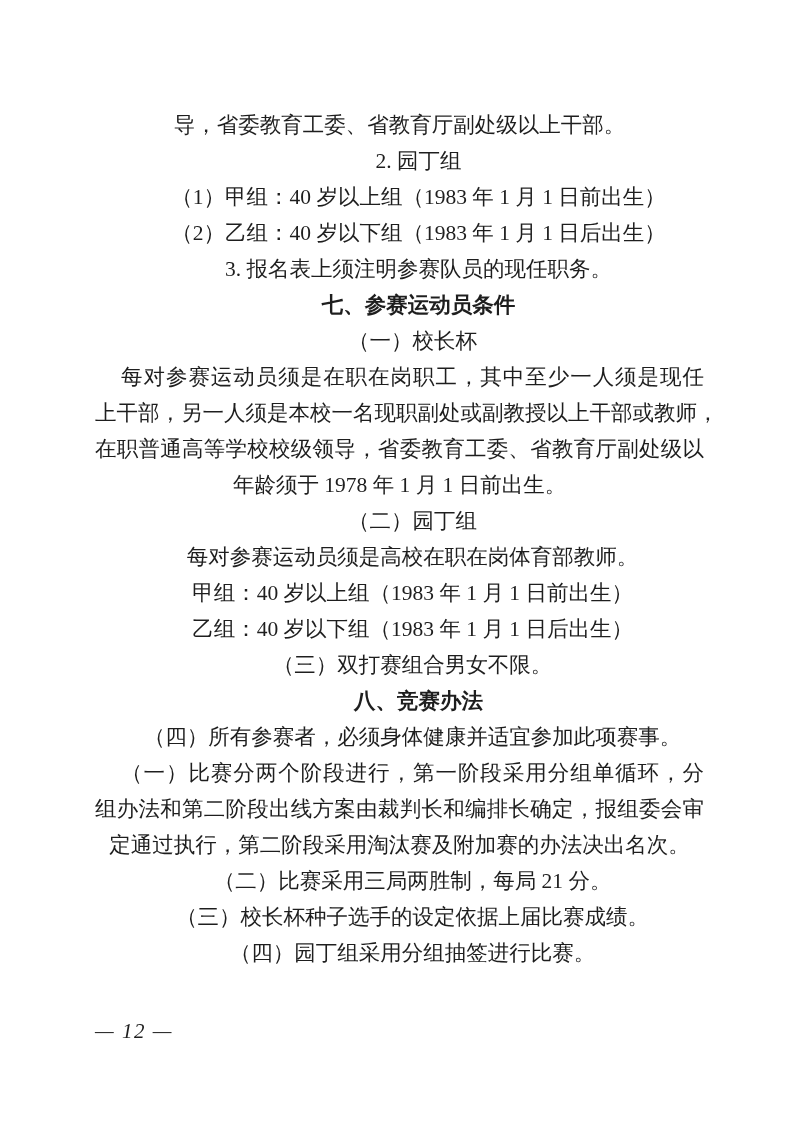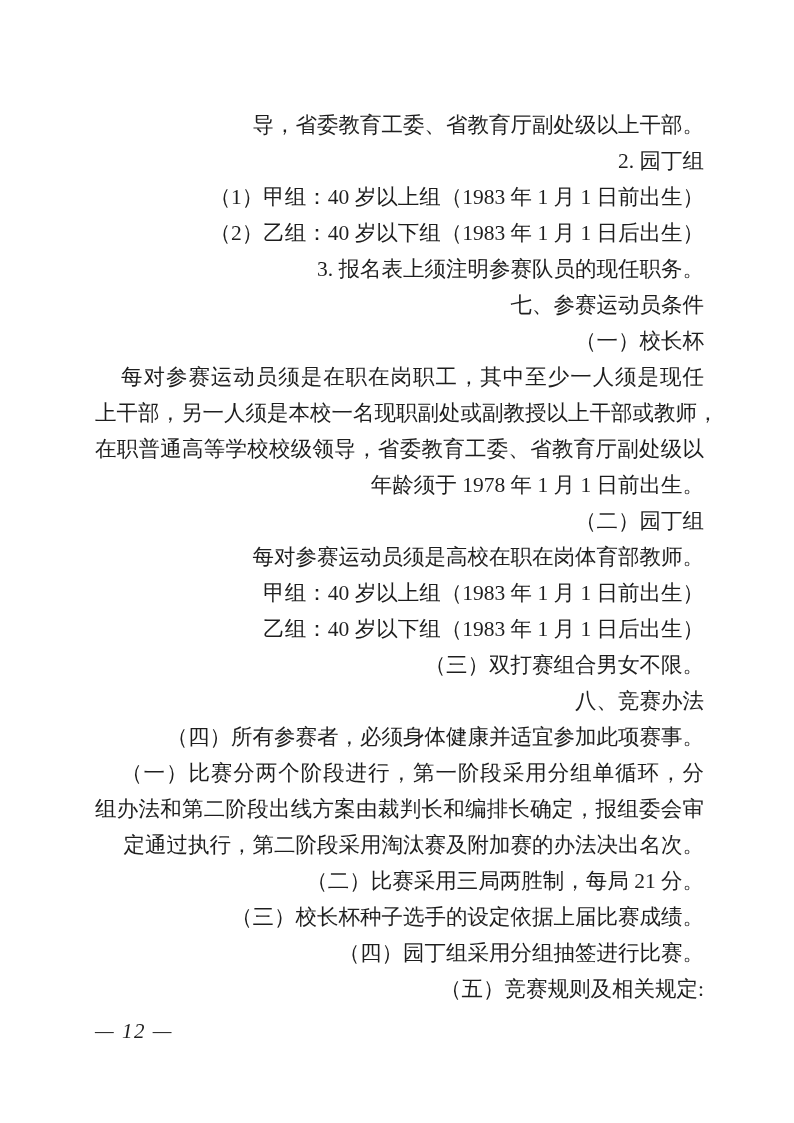--- a/index.html
+++ b/index.html
@@ -21,32 +21,32 @@
     left: 95px;
     top: 107px;
     width: 609px;
   }
   .ln {
     font-size: 21.5px;
     line-height: 36px;
     height: 36px;
     letter-spacing: 0;
     white-space: nowrap;
-    text-align: right;
+    text-align: center;
   }
   .ind1 { padding-left: 26px; }   
   .ind2 { padding-left: 38px; }   
   .just {
     white-space: normal;
     text-align: justify;
     text-align-last: justify;
   }
   .heading {
     font-family: "Liberation Sans", "DejaVu Sans", sans-serif;
-    font-weight: 400;
+    font-weight: 700;
     font-size: 21.5px;
   }
   .footer {
     position: absolute;
     left: 95px;
     top: 1013px;
     font-size: 21px;
     line-height: 36px;
     letter-spacing: 1.5px;
     color: #1e1e1e;
@@ -75,17 +75,16 @@
     <div class="ln ind1">乙组：40 岁以下组（1983 年 1 月 1 日后出生）</div>
     <div class="ln ind1">（三）双打赛组合男女不限。</div>
     <div class="ln ind2 heading">八、竞赛办法</div>
     <div class="ln ind1">（四）所有参赛者，必须身体健康并适宜参加此项赛事。</div>
     <div class="ln ind1 just">（一）比赛分两个阶段进行，第一阶段采用分组单循环，分</div>
     <div class="ln just">组办法和第二阶段出线方案由裁判长和编排长确定，报组委会审</div>
     <div class="ln">定通过执行，第二阶段采用淘汰赛及附加赛的办法决出名次。</div>
     <div class="ln ind1">（二）比赛采用三局两胜制，每局 21 分。</div>
     <div class="ln ind1">（三）校长杯种子选手的设定依据上届比赛成绩。</div>
     <div class="ln ind1">（四）园丁组采用分组抽签进行比赛。</div>
-    <div class="ln ind1">（五）竞赛规则及相关规定:</div>
   </div>
 
   <div class="footer">— 12 —</div>
 </div>
 
 </body></html>

